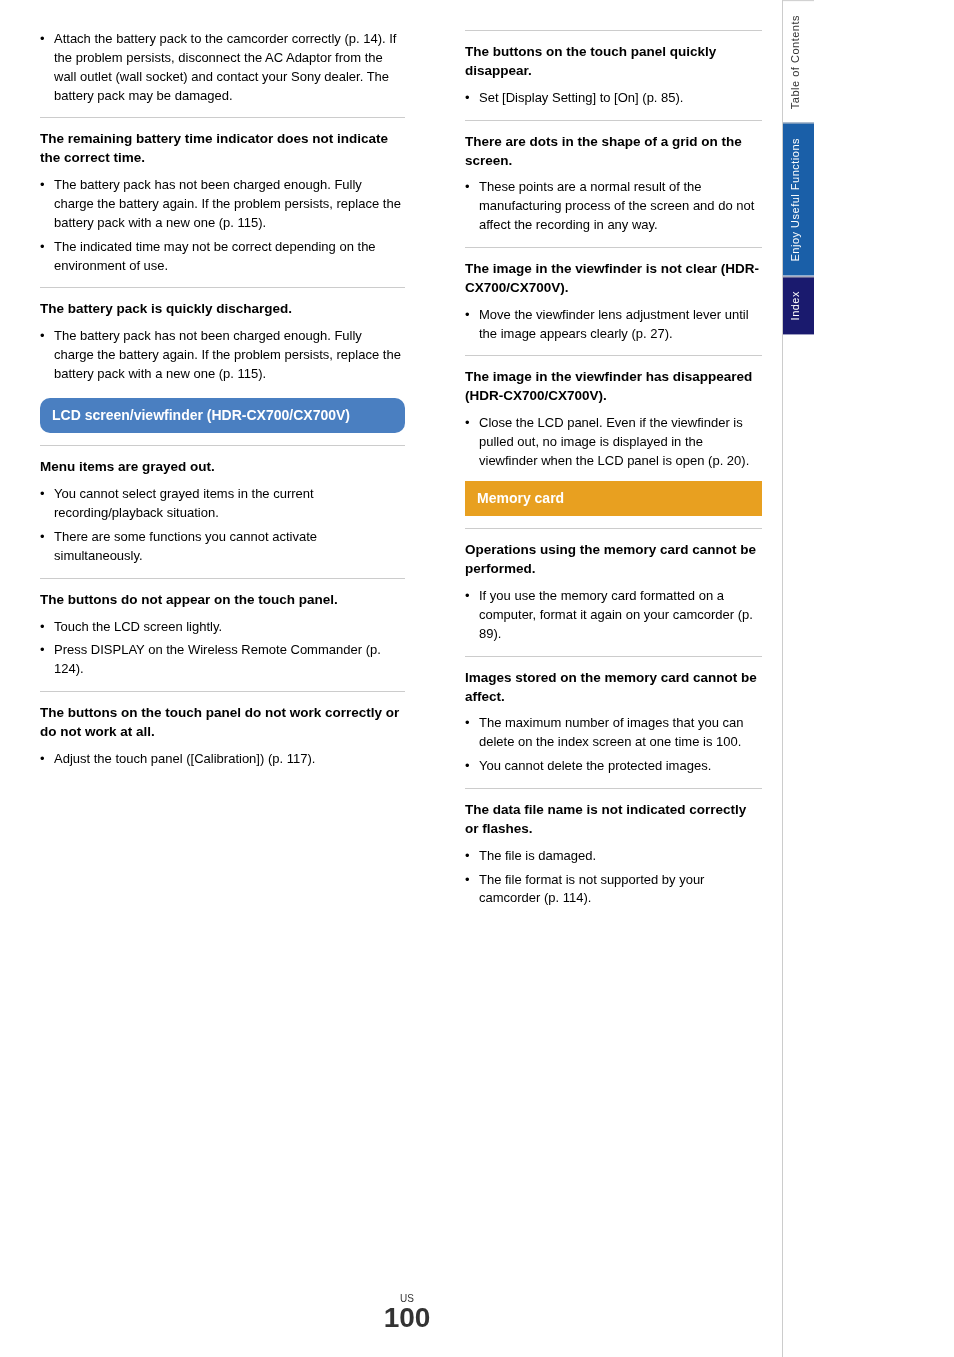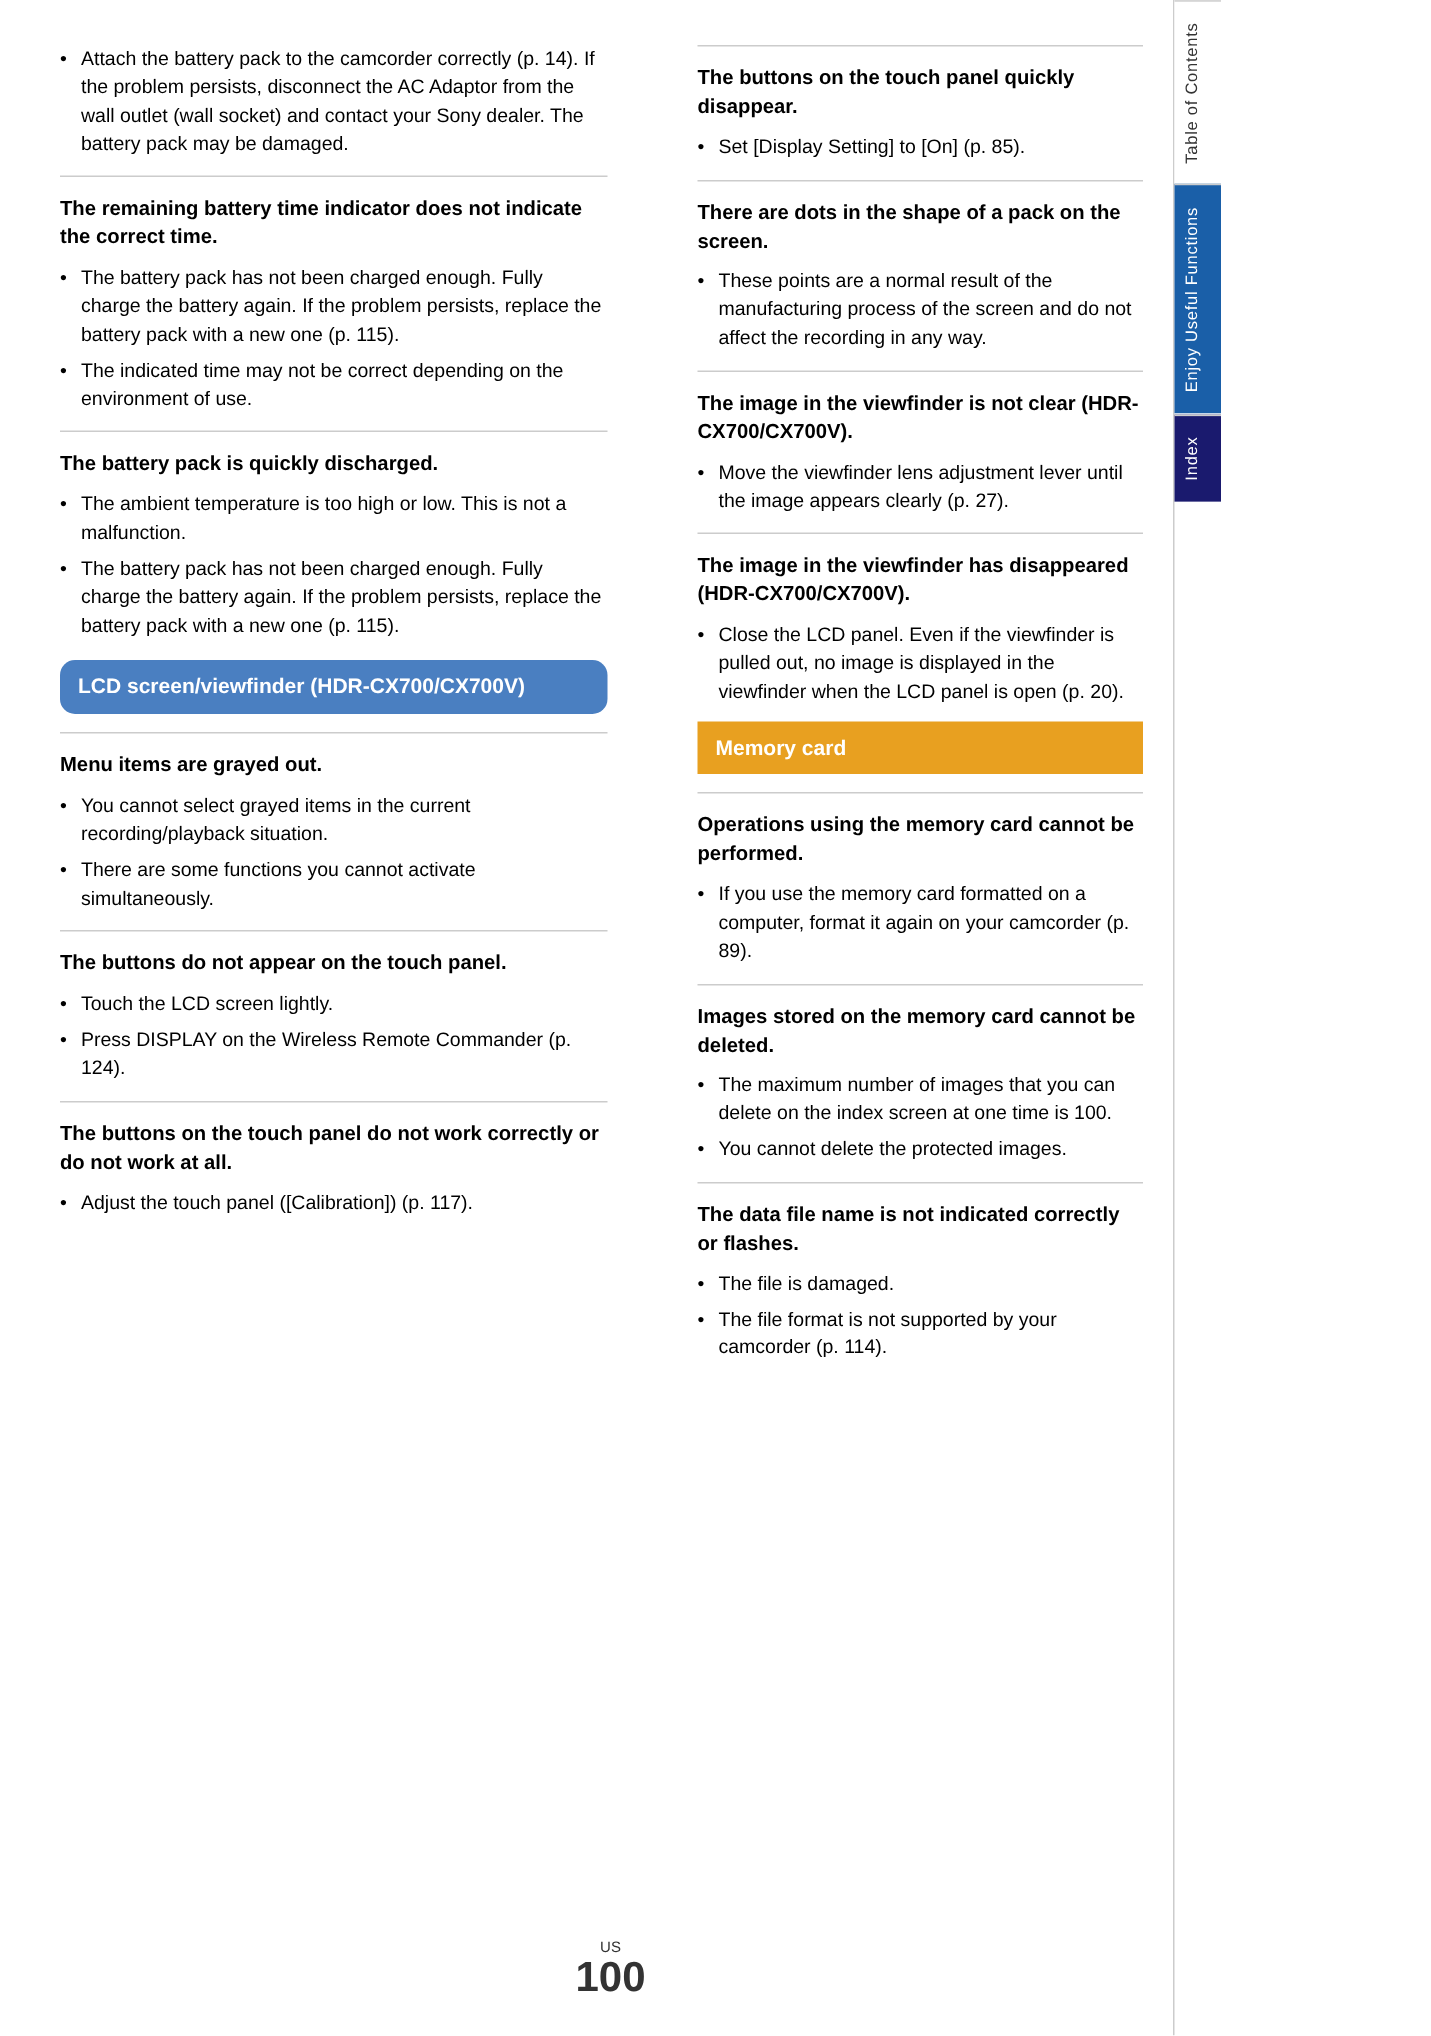--- a/index.html
+++ b/index.html
@@ -148,21 +148,20 @@
       <div class="section-header">The remaining battery time indicator does not indicate the correct time.</div>
       <ul class="bullet-list">
         <li>The battery pack has not been charged enough. Fully charge the battery again. If the problem persists, replace the battery pack with a new one (p. 115).</li>
         <li>The indicated time may not be correct depending on the environment of use.</li>
       </ul>
 
       <hr class="divider">
 
       <div class="section-header">The battery pack is quickly discharged.</div>
       <ul class="bullet-list">
-        <li>The ambient temperature is too high or low. This is not a malfunction.</li>
         <li>The battery pack has not been charged enough. Fully charge the battery again. If the problem persists, replace the battery pack with a new one (p. 115).</li>
       </ul>
 
       <div class="section-header-box">LCD screen/viewfinder (HDR-CX700/CX700V)</div>
 
       <hr class="divider">
 
       <div class="section-header">Menu items are grayed out.</div>
       <ul class="bullet-list">
         <li>You cannot select grayed items in the current recording/playback situation.</li>
@@ -188,21 +187,21 @@
     <div class="right-column">
       <hr class="divider" style="margin-top:0;">
 
       <div class="section-header">The buttons on the touch panel quickly disappear.</div>
       <ul class="bullet-list">
         <li>Set [Display Setting] to [On] (p. 85).</li>
       </ul>
 
       <hr class="divider">
 
-      <div class="section-header">There are dots in the shape of a pack on the screen.</div>
+      <div class="section-header">There are dots in the shape of a grid on the screen.</div>
       <ul class="bullet-list">
         <li>These points are a normal result of the manufacturing process of the screen and do not affect the recording in any way.</li>
       </ul>
 
       <hr class="divider">
 
       <div class="section-header">The image in the viewfinder is not clear (HDR-CX700/CX700V).</div>
       <ul class="bullet-list">
         <li>Move the viewfinder lens adjustment lever until the image appears clearly (p. 27).</li>
       </ul>
@@ -218,21 +217,21 @@
 
       <hr class="divider">
 
       <div class="section-header">Operations using the memory card cannot be performed.</div>
       <ul class="bullet-list">
         <li>If you use the memory card formatted on a computer, format it again on your camcorder (p. 89).</li>
       </ul>
 
       <hr class="divider">
 
-      <div class="section-header">Images stored on the memory card cannot be deleted.</div>
+      <div class="section-header">Images stored on the memory card cannot be affect.</div>
       <ul class="bullet-list">
         <li>The maximum number of images that you can delete on the index screen at one time is 100.</li>
         <li>You cannot delete the protected images.</li>
       </ul>
 
       <hr class="divider">
 
       <div class="section-header">The data file name is not indicated correctly or flashes.</div>
       <ul class="bullet-list">
         <li>The file is damaged.</li>

